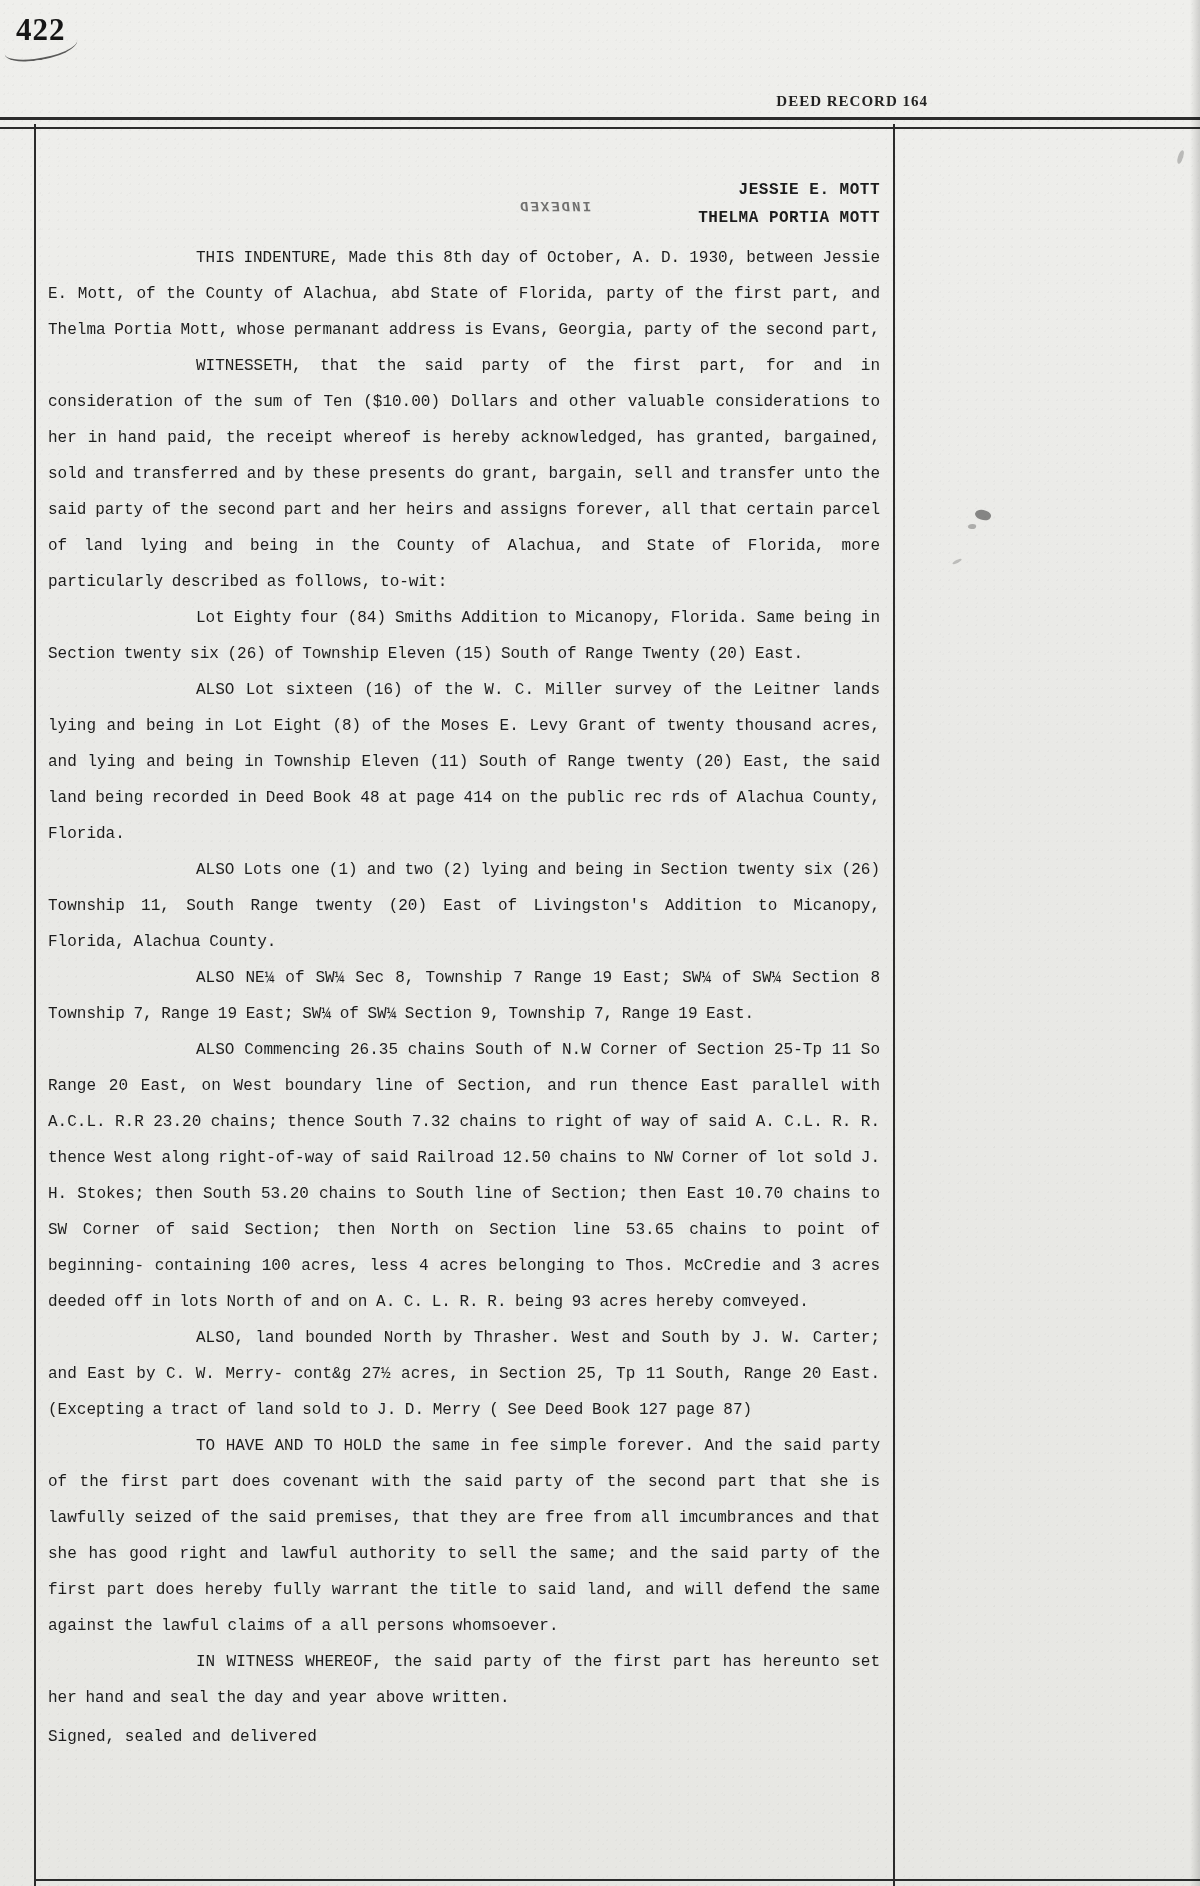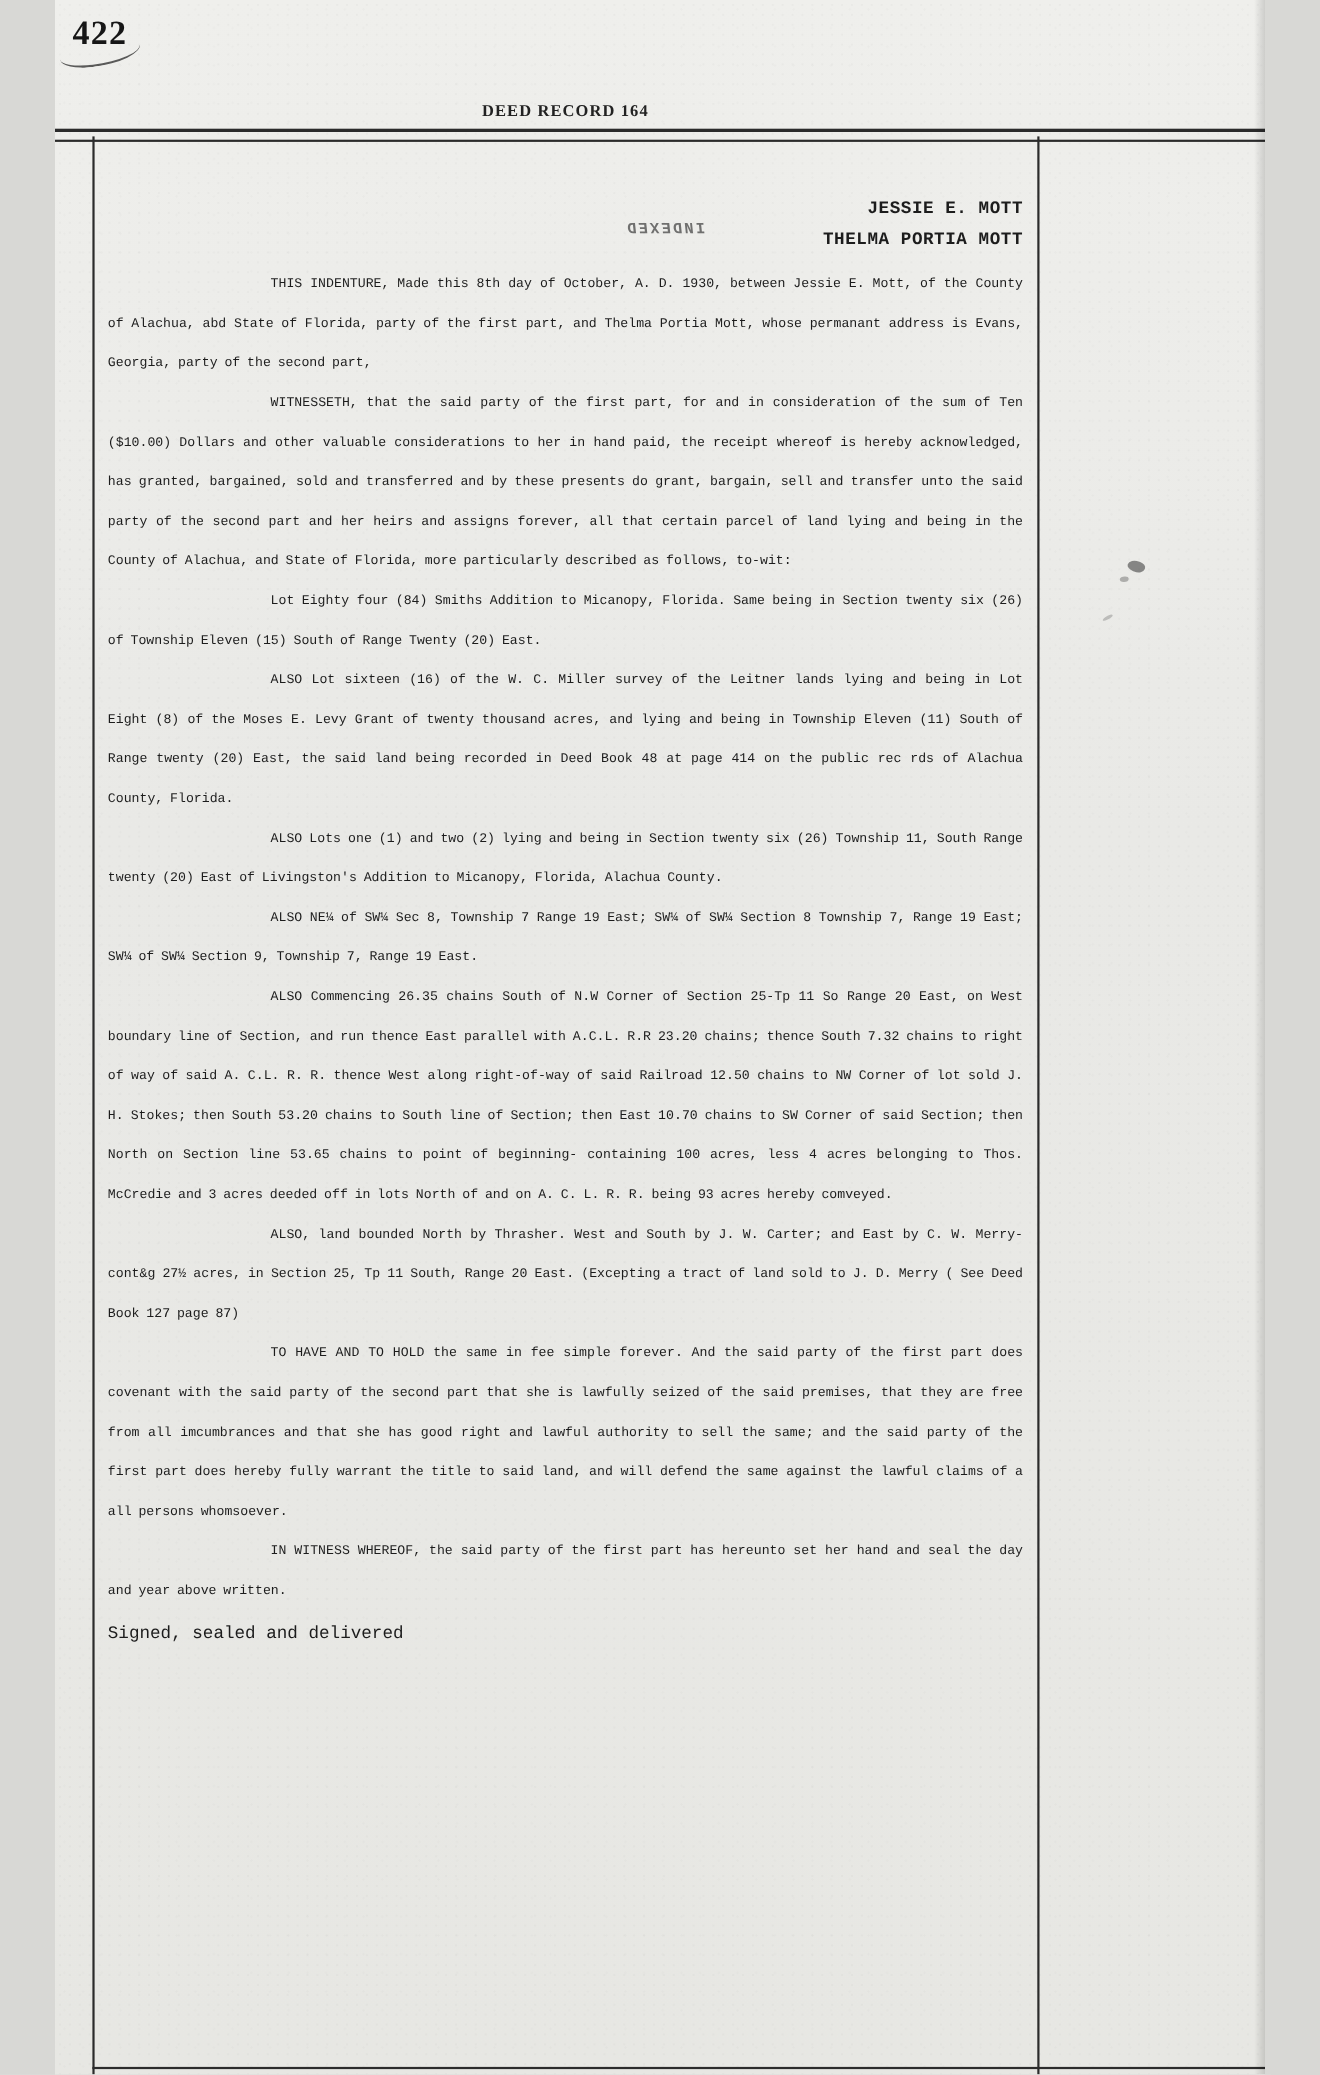--- a/index.html
+++ b/index.html
@@ -2,21 +2,21 @@
 <html><head>
 <meta charset="utf-8">
 <style>
   html, body {
     margin: 0;
     padding: 0;
     background: #d8d8d5;
   }
   .scan {
     position: relative;
-    width: 1100px;
+    width: 1200px;
     height: 1886px;
     margin: 0 auto;
     background-color: #ebebe8;
     background-image:
       radial-gradient(rgba(0,0,0,0.025) 1px, transparent 1px),
       radial-gradient(rgba(0,0,0,0.015) 1px, transparent 1px),
       linear-gradient(180deg, #efefec 0%, #e9e9e6 40%, #e7e7e3 100%);
     background-size: 9px 9px, 17px 17px, 100% 100%;
     font-family: "Liberation Mono", "DejaVu Sans Mono", monospace;
     color: #1c1c1c;
@@ -40,21 +40,21 @@
     height: 24px;
     border-bottom: 2px solid rgba(40,40,40,0.75);
     border-radius: 0 0 70% 45%;
     transform: rotate(-7deg);
   }
   .page-header {
     position: absolute;
     top: 93px;
     left: 0;
     width: 928px;
-    text-align: center;
+    text-align: right;
     font-family: "Liberation Serif", "DejaVu Serif", serif;
     font-size: 15px;
     font-weight: bold;
     letter-spacing: 1px;
     color: #222;
   }
   .header-rule {
     position: absolute;
     top: 117px;
     left: 0;
@@ -108,21 +108,21 @@
     top: 16px;
     left: 470px;
     transform: rotate(180deg) skewX(6deg);
     font-size: 14px;
     font-weight: bold;
     letter-spacing: 2px;
     color: rgba(70,70,70,0.75);
   }
   .deed-text {
     margin-top: 8px;
-    font-size: 12px;
+    font-size: 16px;
     line-height: 36px;
     text-align: justify;
     word-spacing: -1px;
   }
   .deed-text p {
     margin: 0;
     text-indent: 148px;
   }
   .closing {
     margin-top: 8px;

